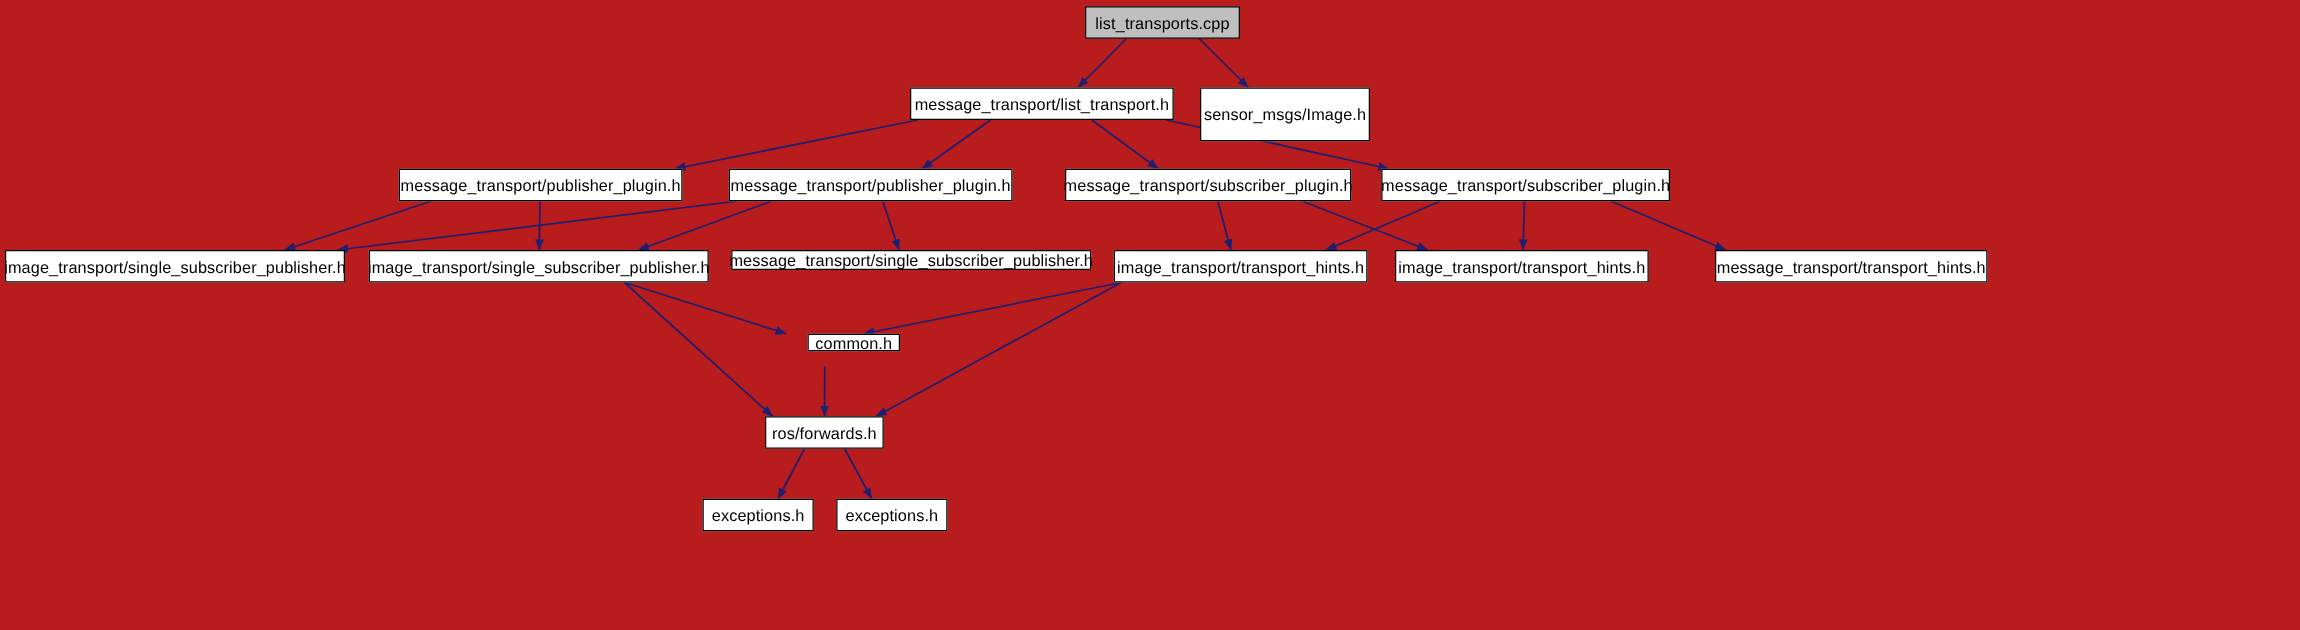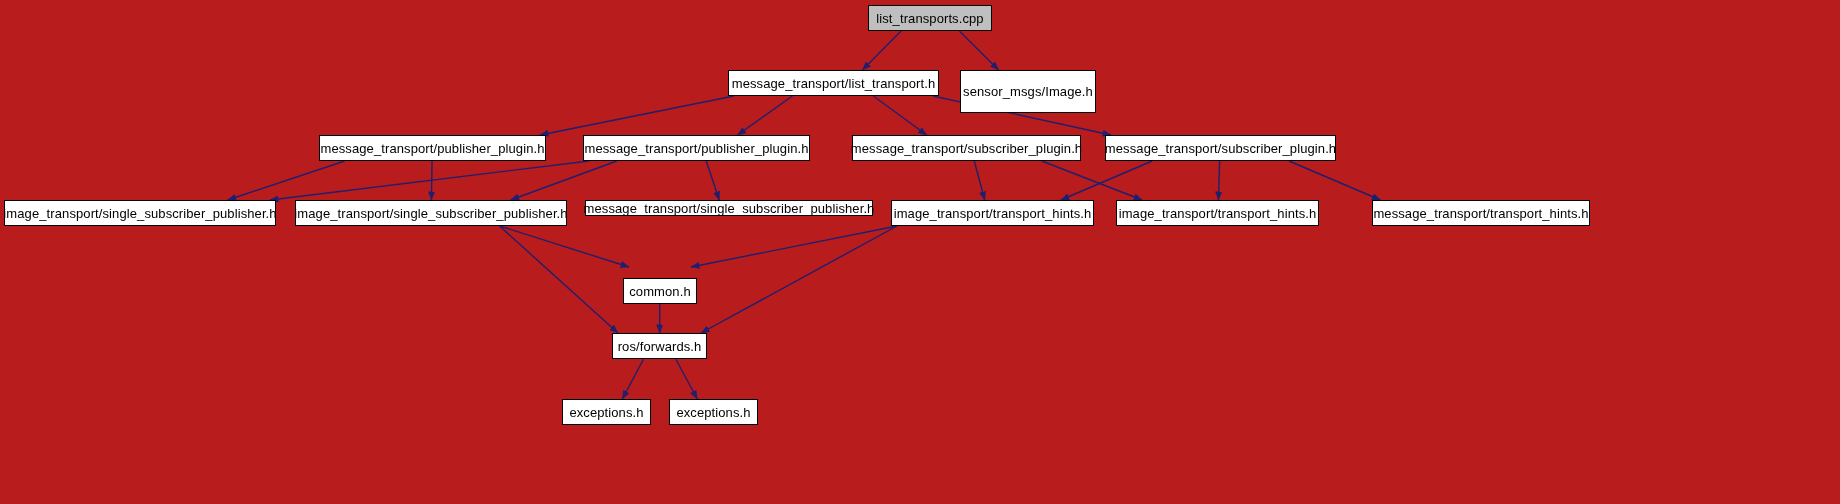--- a/index.html
+++ b/index.html
@@ -114,21 +114,21 @@
       </div>
       <div class="node" style="left: 891px; top: 200px; width: 203px; height: 26px;">
         <span class="node-label">image_transport/transport_hints.h</span>
       </div>
       <div class="node" style="left: 1116px; top: 200px; width: 203px; height: 26px;">
         <span class="node-label">image_transport/transport_hints.h</span>
       </div>
       <div class="node" style="left: 1340px; top: 200px; width: 218px; height: 26px; margin-left: 32px;">
         <span class="node-label">message_transport/transport_hints.h</span>
       </div>
-      <div class="node" style="left: 623px; top: 267px; width: 74px; height: 26px; margin-top: 11px;">
+      <div class="node" style="left: 646px; top: 267px; width: 74px; height: 14px;">
         <span class="node-label">common.h</span>
       </div>
       <div class="node" style="left: 612px; top: 333px; width: 95px; height: 26px; text-align: right;">
         <span class="node-label">ros/forwards.h</span>
       </div>
       <div class="node" style="left: 562px; top: 399px; width: 89px; height: 26px;">
         <span class="node-label">exceptions.h</span>
       </div>
       <div class="node" style="left: 669px; top: 399px; width: 89px; height: 26px;">
         <span class="node-label">exceptions.h</span>

